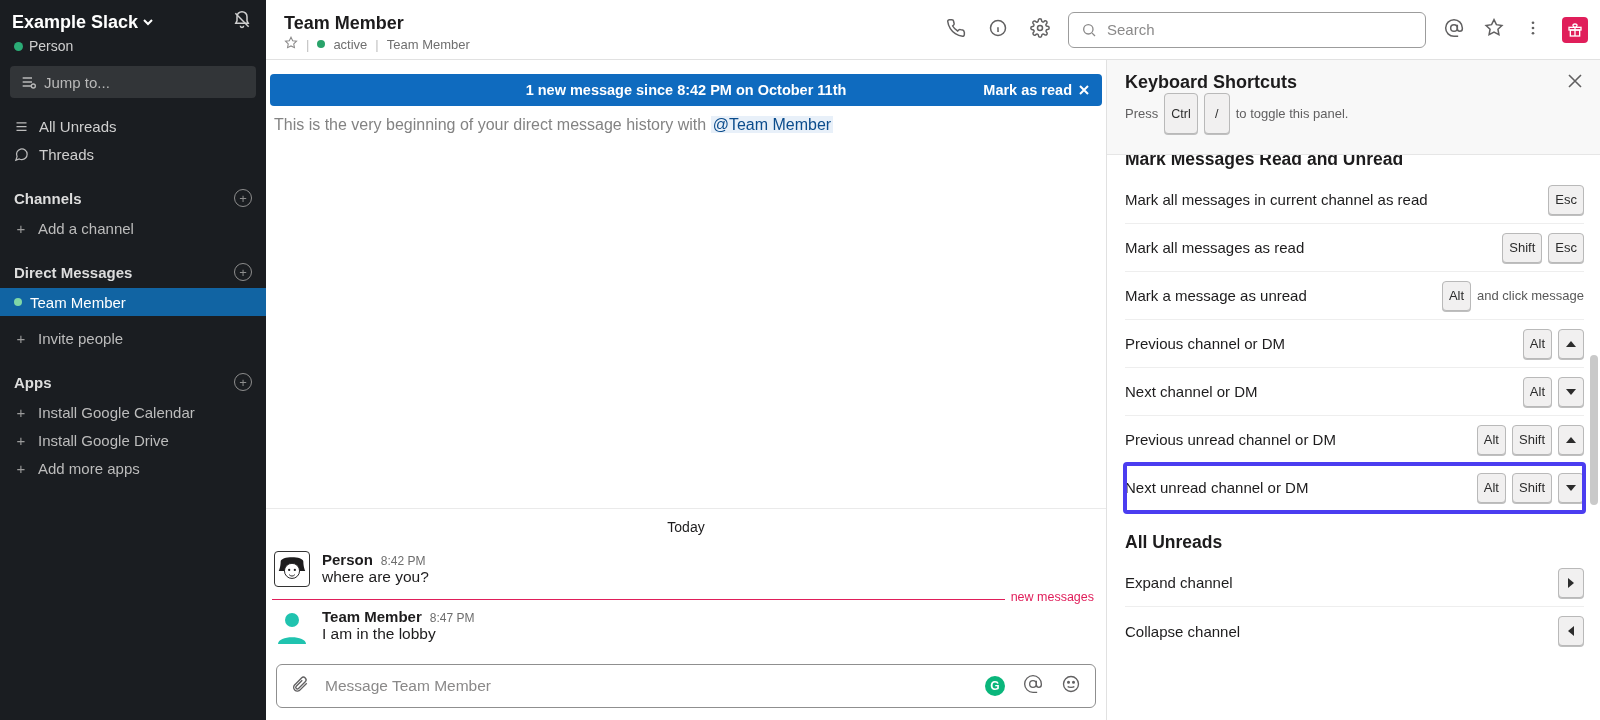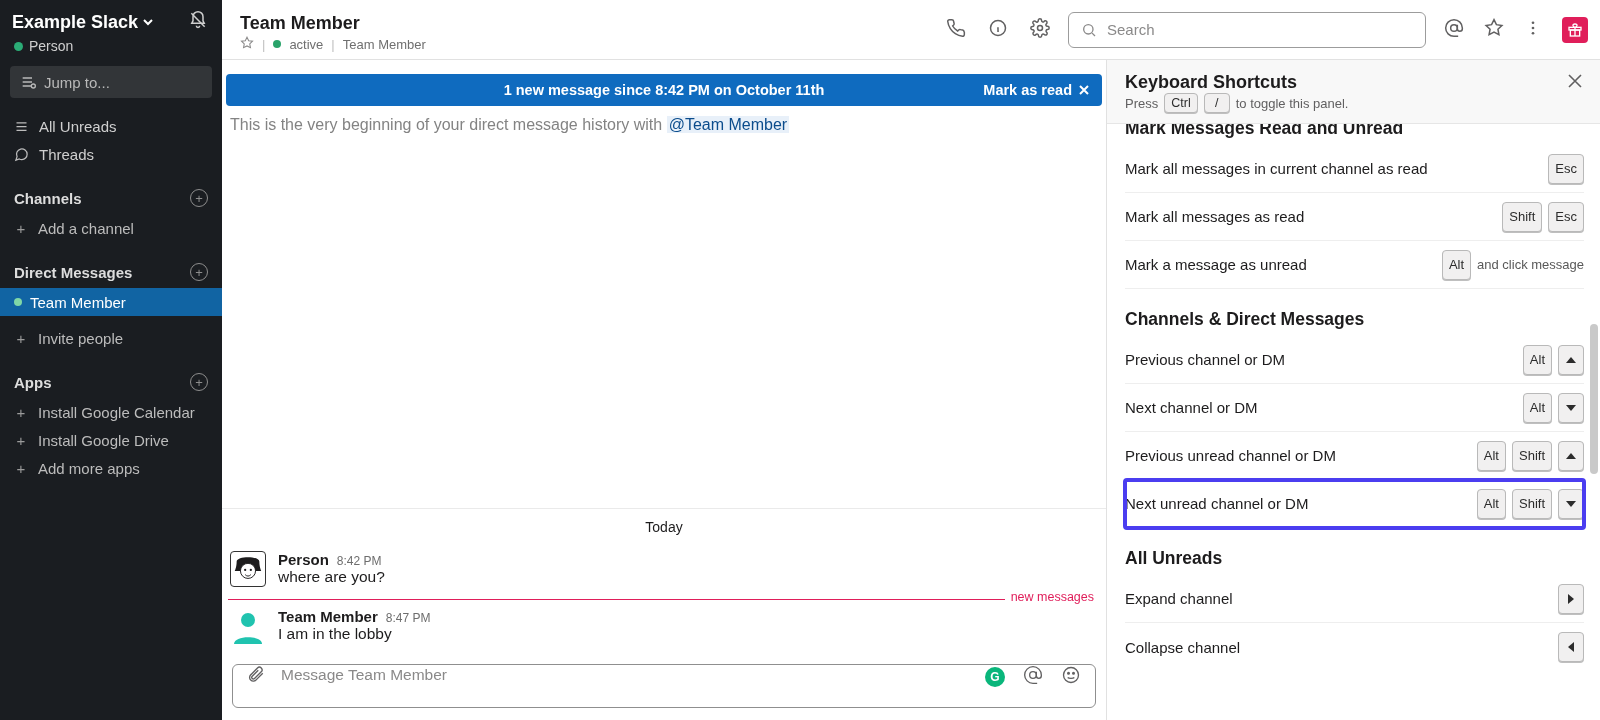--- a/index.html
+++ b/index.html
@@ -15,21 +15,21 @@
     --icon-gray: #616061;
     --link-blue: #0b4c8c;
     --teal: #2bac76;
     --g-green: #0ab67b;
   }
   * { box-sizing: border-box; }
   html, body { margin: 0; padding: 0; height: 100%; font-family: -apple-system, BlinkMacSystemFont, "Segoe UI", Helvetica, Arial, sans-serif; color:#1d1c1d; }
   body { width:1600px; height:720px; overflow:hidden; display:flex; background:#fff; }
   
   
-  .sidebar { width:222px; background:var(--sidebar-bg); color:#cfcfcf; display:flex; flex-direction:column; padding-bottom:8px; }
+  .sidebar { width:266px; background:var(--sidebar-bg); color:#cfcfcf; display:flex; flex-direction:column; padding-bottom:8px; }
   .ws-head { display:flex; align-items:center; justify-content:space-between; padding:10px 14px 0 12px; }
   .ws-name { font-size:18px; font-weight:800; color:#fff; display:flex; align-items:center; gap:4px;}
   .ws-name svg { width:12px; height:12px;}
   .presence { display:flex; align-items:center; gap:6px; padding:4px 14px 12px 14px; font-size:14px; color:#cfcfcf;}
   .presence .dot { width:9px; height:9px; border-radius:50%; background:#2bac76; display:inline-block;}
   .jump { margin:0 10px 14px 10px; background:#323538; border-radius:4px; height:32px; display:flex; align-items:center; padding:0 10px; color:#b9b9b9; font-size:15px; gap:8px;}
   .nav-item { display:flex; align-items:center; gap:10px; height:28px; padding:0 14px; font-size:15px; color:#cfcfcf;}
   .sect-head { display:flex; align-items:center; justify-content:space-between; padding:0 14px; height:32px; margin-top:14px;}
   .sect-head .label { font-size:15px; color:#dddddd; font-weight:600;}
   .plus-circ { width:18px; height:18px; border:1.6px solid #8d8d8d; border-radius:50%; display:flex; align-items:center; justify-content:center; color:#8d8d8d; font-size:13px; line-height:1;}
@@ -69,32 +69,32 @@
   .avatar.person { background:#fff; border:1px solid #333;}
   .avatar.tm { background:#fff;}
   .msg-body { flex:1;}
   .msg-head { display:flex; align-items:baseline; gap:8px;}
   .msg-name { font-weight:800; font-size:15px;}
   .msg-time { font-size:12px; color:#6d6d6d;}
   .msg-text { font-size:15.5px; color:#1d1c1d;}
   .newmsg-div { position:relative; height:0; border-top:1px solid #e01e5a; margin:6px 6px 2px 6px;}
   .newmsg-label { position:absolute; right:0; top:-10px; background:#fff; color:#e01e5a; font-size:12.5px; padding:0 6px;}
   .composer-wrap { padding:14px 10px 12px 10px;}
-  .composer { border:1.5px solid #8f8f8f; border-radius:6px; height:44px; display:flex; align-items:flex-start; padding:0 14px; gap:14px;}
+  .composer { border:1.5px solid #8f8f8f; border-radius:6px; height:44px; display:flex; align-items:center; padding:0 14px; gap:14px;}
   .composer input { border:none; outline:none; flex:1; font-size:15.5px; color:#444;}
   .composer input::placeholder { color:#8a8989;}
   .composer .right-ic { display:flex; align-items:center; gap:18px;}
   .g-circle { width:20px; height:20px; border-radius:50%; background:var(--g-green); color:#fff; display:flex; align-items:center; justify-content:center; font-size:12px; font-weight:700;}
   
   
   .panel { width:494px; border-left:1px solid #e1e1e1; display:flex; flex-direction:column;}
-  .panel-head { background:#f8f8f8; border-bottom:1px solid #e6e6e6; padding:12px 16px 10px 18px; display:flex; justify-content:space-between; align-items:flex-start;}
+  .panel-head { background:#f8f8f8; border-bottom:1px solid #e6e6e6; padding:12px 16px 20px 18px; display:flex; justify-content:space-between; align-items:flex-start;}
   .panel-title { font-size:18px; font-weight:800;}
   .panel-sub { font-size:13px; color:#616061; display:flex; align-items:center; gap:6px;}
-  .key { display:inline-flex; align-items:center; justify-content:center; min-width:26px; height:20px; padding:0 6px; background:var(--key-bg); border:1px solid var(--key-border); border-radius:4px; font-size:12.5px; color:#2c2c2c; box-shadow:0 1px 0 #bfbfbf;}
+  .key { display:inline-flex; align-items:center; justify-content:center; min-width:26px; height:41px; padding:0 6px; background:var(--key-bg); border:1px solid var(--key-border); border-radius:4px; font-size:12.5px; color:#2c2c2c; box-shadow:0 1px 0 #bfbfbf;}
   .key.big { height:30px; font-size:13px;}
   .panel-body { flex:1; overflow:hidden; position:relative;}
   .panel-scroll { position:absolute; inset:0; overflow-y:auto; padding:0 16px 20px 18px;}
   .sect-title { font-size:17.5px; font-weight:800; margin:20px 0 6px 0;}
   .sect-title.cut { margin-top:-6px; color:#1d1c1d;}
   .row { display:flex; align-items:center; justify-content:space-between; min-height:48px; border-bottom:1px solid #eee; gap:10px;}
   .row:last-of-type { }
   .row .desc { font-size:15px; color:#1d1c1d;}
   .row .tail { font-size:13px; color:#595959;}
   .keys { display:flex; align-items:center; gap:6px;}
@@ -362,21 +362,20 @@
             </span>
           </div>
           <div class="row">
             <span class="desc">Mark a message as unread</span>
             <span class="keys">
               <span class="key big">Alt</span>
               <span class="tail">and click message</span>
             </span>
           </div>
 
-          <div class="sect-title">Channels &amp; Direct Messages</div>
           <div class="row">
             <span class="desc">Previous channel or DM</span>
             <span class="keys">
               <span class="key big">Alt</span>
               <span class="key big">
                   <span class="arrow-tri arrow-up"></span>
                 </span>
             </span>
           </div>
           <div class="row">

